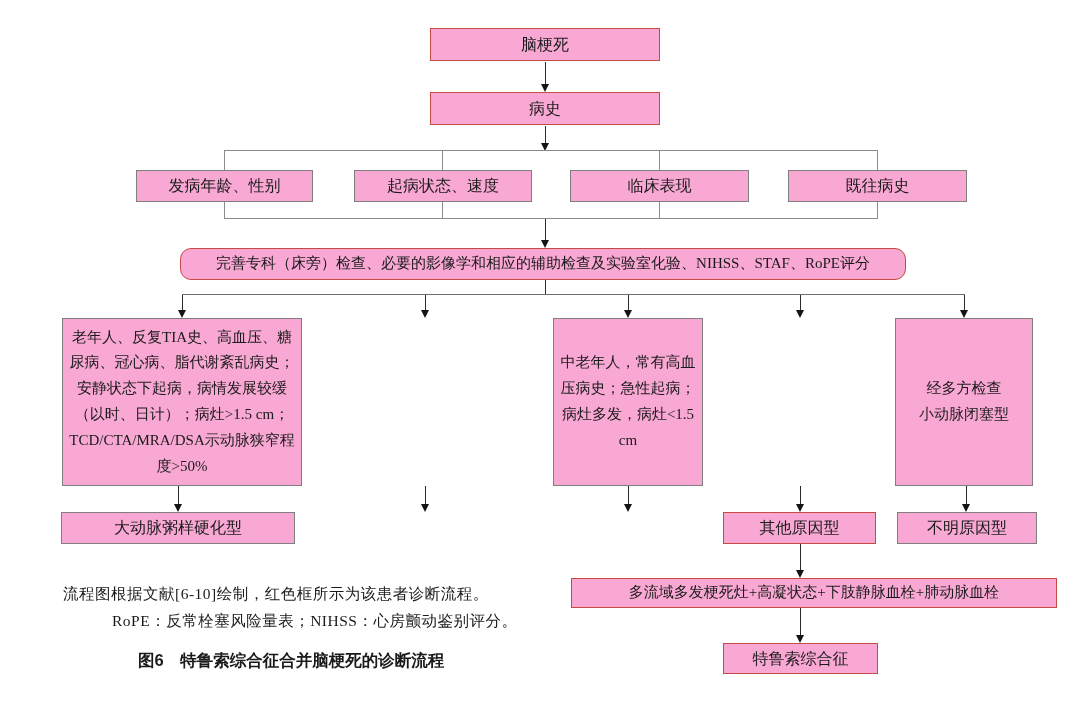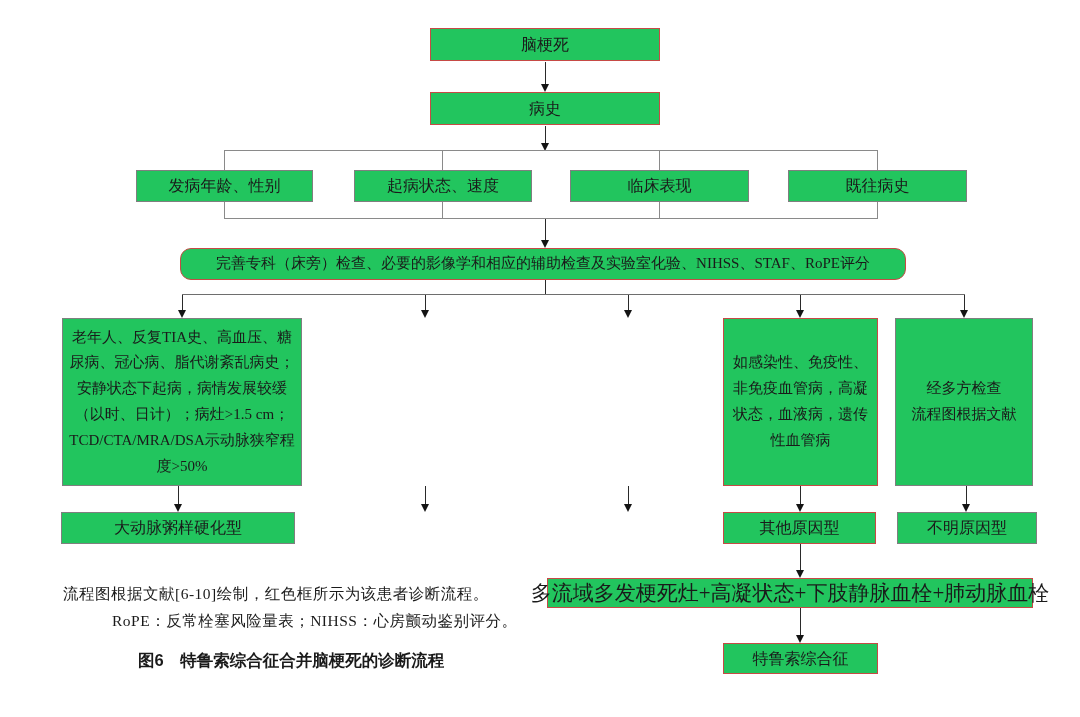--- a/index.html
+++ b/index.html
@@ -1,24 +1,24 @@
 <!DOCTYPE html>
 <html><head>
 <meta charset="utf-8">
 <style>
   html,body{margin:0;padding:0;background:#ffffff;}
   body{font-family:"Liberation Serif","DejaVu Serif",serif;color:#1a1a1a;}
   .canvas{position:relative;width:1080px;height:717px;background:#ffffff;overflow:hidden;}
-  .box{position:absolute;background:#22c55e;border:1px solid #7f7f7f;
+  .box{position:absolute;background:#f9a8d4;border:1px solid #7f7f7f;
        display:flex;align-items:center;justify-content:center;
        text-align:center;font-size:16px;line-height:1.45;box-sizing:border-box;}
   .box.red{border-color:#c64a45;}
   .tall{font-size:15px;line-height:1.72;padding:4px 6px;white-space:pre-line;}
   .wide{font-size:15px;white-space:nowrap;border-radius:11px;}
-  .findings{font-size:21px;white-space:nowrap;}
+  .findings{font-size:15px;white-space:nowrap;margin-left:24px;}
   .hline,.vline{position:absolute;background:#8a8a8a;}
   .vline{width:1px;}
   .hline{height:1px;}
   .stem{position:absolute;width:1px;background:#2a2a2a;}
   .head{position:absolute;width:0;height:0;border-left:4.5px solid transparent;
         border-right:4.5px solid transparent;border-top:8px solid #141414;}
   .cap{position:absolute;font-size:15.5px;letter-spacing:0.5px;white-space:nowrap;}
   .figtitle{position:absolute;font-family:"Liberation Sans","DejaVu Sans",sans-serif;
         font-weight:bold;font-size:16.5px;white-space:nowrap;}
 </style>
@@ -64,23 +64,23 @@
   <div class="stem" style="left:425px;top:295px;height:15px"></div>
   <div class="head" style="left:421px;top:310px"></div>
   <div class="stem" style="left:628px;top:295px;height:15px"></div>
   <div class="head" style="left:624px;top:310px"></div>
   <div class="stem" style="left:800px;top:295px;height:15px"></div>
   <div class="head" style="left:796px;top:310px"></div>
   <div class="stem" style="left:964px;top:295px;height:15px"></div>
   <div class="head" style="left:960px;top:310px"></div>
 
   <div class="box tall" style="left:62px;top:318px;width:240px;height:168px">老年人、反复TIA史、高血压、糖尿病、冠心病、脂代谢紊乱病史；安静状态下起病，病情发展较缓（以时、日计）；病灶&gt;1.5 cm；TCD/CTA/MRA/DSA示动脉狭窄程度&gt;50%</div>
-  <div class="box tall red" style="left:723px;top:318px;width:155px;height:168px">如感染性、免疫性、非免疫血管病，高凝状态，血液病，遗传性血管病</div>
+  <div class="box tall" style="left:553px;top:318px;width:150px;height:168px">中老年人，常有高血压病史；急性起病；病灶多发，病灶&lt;1.5 cm</div>
   <div class="box tall" style="left:895px;top:318px;width:138px;height:168px">经多方检查
-流程图根据文献</div>
+小动脉闭塞型</div>
 
   <div class="stem" style="left:178px;top:486px;height:18px"></div>
   <div class="head" style="left:174px;top:504px"></div>
   <div class="stem" style="left:425px;top:486px;height:18px"></div>
   <div class="head" style="left:421px;top:504px"></div>
   <div class="stem" style="left:628px;top:486px;height:18px"></div>
   <div class="head" style="left:624px;top:504px"></div>
   <div class="stem" style="left:800px;top:486px;height:18px"></div>
   <div class="head" style="left:796px;top:504px"></div>
   <div class="stem" style="left:966px;top:486px;height:18px"></div>

